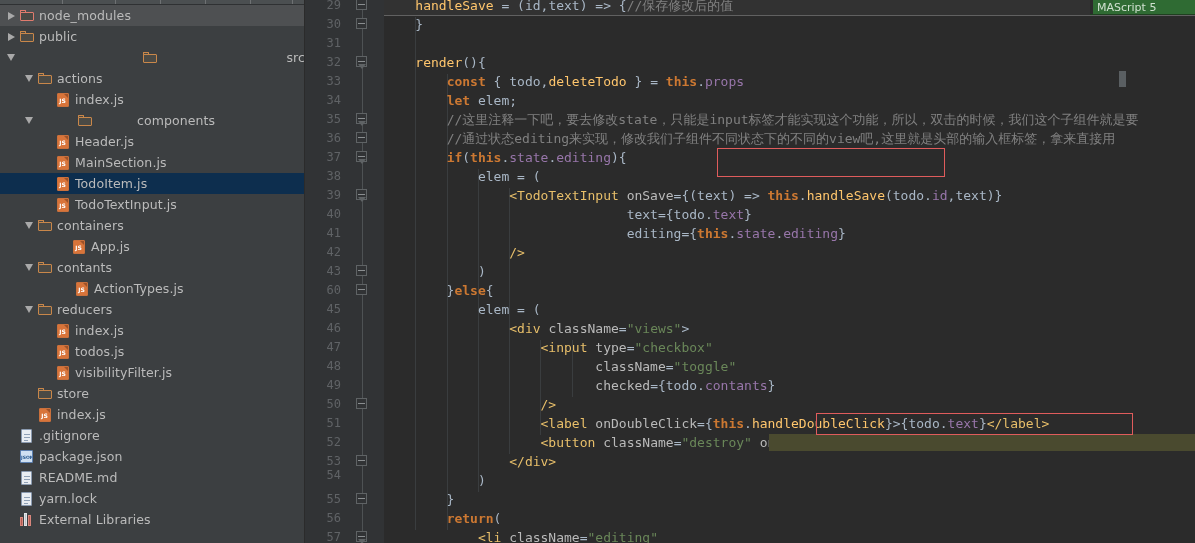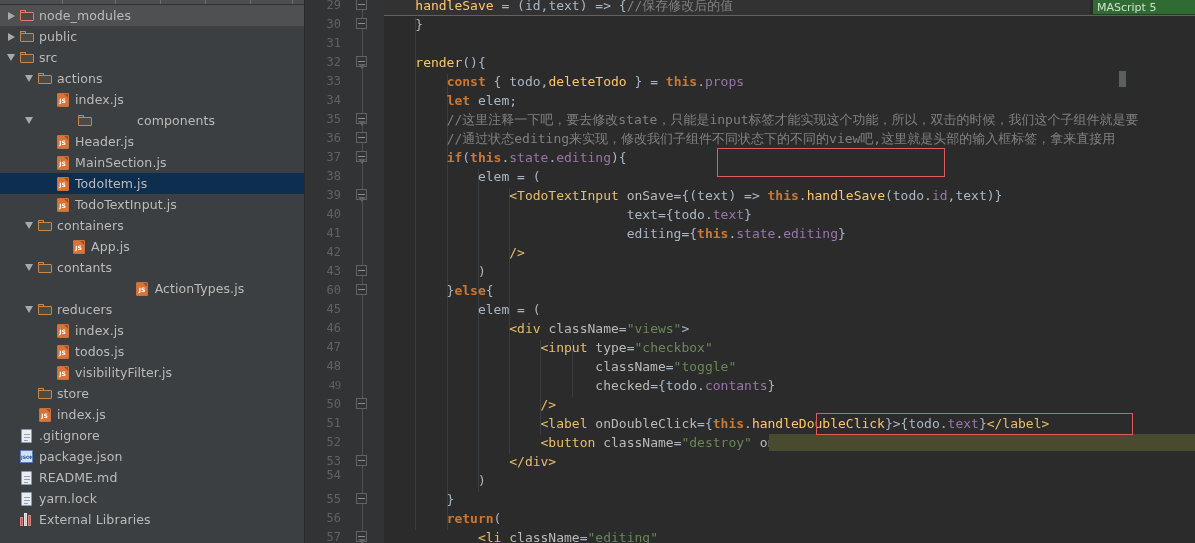--- a/index.html
+++ b/index.html
@@ -285,21 +285,21 @@
             </svg>
           </span>
           <span class="ic">
             <span class="folder">
               <span class="tab"></span>
               <span class="body"></span>
             </span>
           </span>
           <span class="label">public</span>
         </div>
-        <div class="tree-row" style="padding-left: 4px;">
+        <div class="tree-row" style="padding-left: 4px; justify-content: space-between;">
           <span class="arrow">
             <svg width="8" height="7" viewBox="0 0 8 7">
               <polygon points="0,0 8,0 4,7" fill="#a9a9a9"></polygon>
             </svg>
           </span>
           <span class="ic">
             <span class="folder">
               <span class="tab"></span>
               <span class="body"></span>
             </span>
@@ -409,21 +409,21 @@
             </svg>
           </span>
           <span class="ic">
             <span class="folder">
               <span class="tab"></span>
               <span class="body"></span>
             </span>
           </span>
           <span class="label">contants</span>
         </div>
-        <div class="tree-row" style="padding-left: 59px; justify-content: center;">
+        <div class="tree-row" style="padding-left: 59px;">
           <span class="arrow"></span>
           <span class="ic">
             <span class="jsfile">
               <span class="corner"></span>
             </span>
           </span>
           <span class="label">ActionTypes.js</span>
         </div>
         <div class="tree-row" style="padding-left: 22px;">
           <span class="arrow">
@@ -560,21 +560,21 @@
         <div class="lnum" style="top: 186px;">39</div>
         <div class="lnum" style="top: 205px;">40</div>
         <div class="lnum" style="top: 224px;">41</div>
         <div class="lnum" style="top: 243px;">42</div>
         <div class="lnum" style="top: 262px;">43</div>
         <div class="lnum" style="top: 281px;">60</div>
         <div class="lnum" style="top: 300px;">45</div>
         <div class="lnum" style="top: 319px;">46</div>
         <div class="lnum" style="top: 338px;">47</div>
         <div class="lnum" style="top: 357px;">48</div>
-        <div class="lnum" style="top: 376px; font-family: Liberation Serif, serif;">49</div>
+        <div class="lnum" style="top: 376px;">49</div>
         <div class="lnum" style="top: 395px;">50</div>
         <div class="lnum" style="top: 414px;">51</div>
         <div class="lnum" style="top: 433px;">52</div>
         <div class="lnum" style="top: 452px;">53</div>
         <div class="lnum" style="top: 466px;">54</div>
         <div class="lnum" style="top: 490px;">55</div>
         <div class="lnum" style="top: 509px;">56</div>
         <div class="lnum" style="top: 528px;">57</div>
         <div class="foldline" style="top: 0px; height: 532px;"></div>
         <div class="foldmark" style="top: -1px;">

